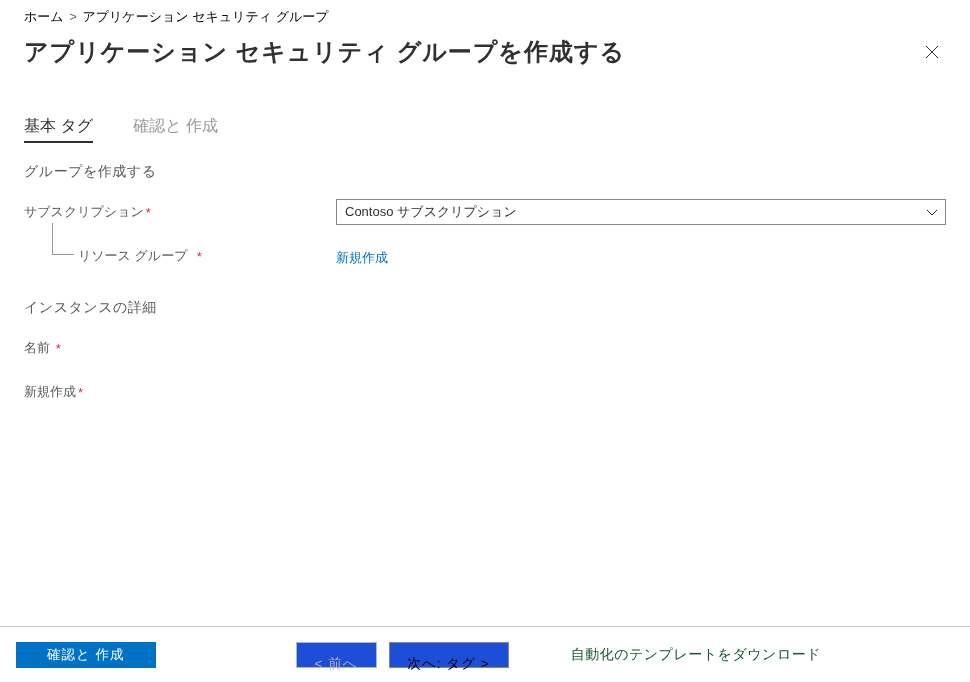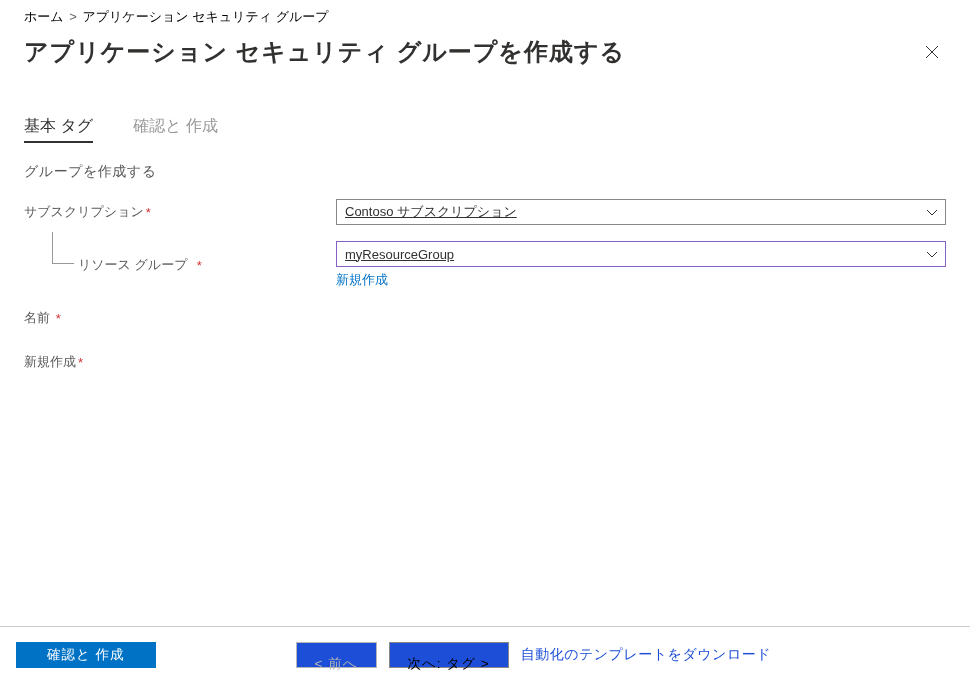--- a/index.html
+++ b/index.html
@@ -93,21 +93,20 @@
     .select-box, .text-input {
       width: 100%;
       height: 26px;
       border: 1px solid #8a8886;
       font-size: 13px;
       padding: 0 28px 0 8px;
       background: #fff;
       position: relative;
       color: #323130;
       font-family: inherit;
-      text-decoration: underline;
     }
     .select-box.highlighted, .text-input.highlighted {
       border-color: #8661c5;
     }
     .select-wrap { position: relative; width: 100%; }
     .chevron {
       position: absolute;
       right: 8px; top: 50%;
       transform: translateY(-50%);
       pointer-events: none;
@@ -152,23 +151,24 @@
       border-color: #0072c6;
       padding: 0 30px;
     }
     .btn.disabled {
       color: #b5b5b5;
       border-color: #b5b5b5;
       cursor: default;
     }
     .footer-spacer { width: 116px; }
     .footer-link {
-      color: #1d4ed8;
+      color: #14532d;
       font-size: 14px;
       text-decoration: none;
+      margin-left: 50px;
       letter-spacing: 0.5px;
     }
   </style>
 </head>
 <body>
 
 <div class="breadcrumb">
   <a href="#">ホーム</a>
   <span class="sep">&gt;</span>
   <a href="#">アプリケーション セキュリティ グループ</a>
@@ -214,32 +214,25 @@
       </div>
     </div>
   </div>
 
   <div class="form-row">
     <div class="form-label indented">
       <span class="indent-line"></span>
       <span>リソース グループ</span>&nbsp;&nbsp;<span class="required">*</span>
     </div>
     <div class="form-control-wrap">
-      <div class="select-wrap">
-        <input class="select-box highlighted" readonly="" value="myResourceGroup" style="">
-        <span class="chevron">
-          <svg width="12" height="8" viewBox="0 0 12 8">
-              <path d="M1 1 L6 6 L11 1" stroke="#323130" stroke-width="1" fill="none"></path>
-            </svg>
-        </span>
-      </div>
       <a href="#" class="link-small">新規作成</a>
     </div>
   </div>
 
+  <div class="section-title" style="margin-top:28px">インスタンスの詳細</div>
 
   <div class="form-row">
     <div class="form-label">
       <span>名前</span>&nbsp;<span class="required">*</span>
     </div>
   </div>
 
   <div class="form-row">
     <div class="form-label">
       <span>新規作成</span>

